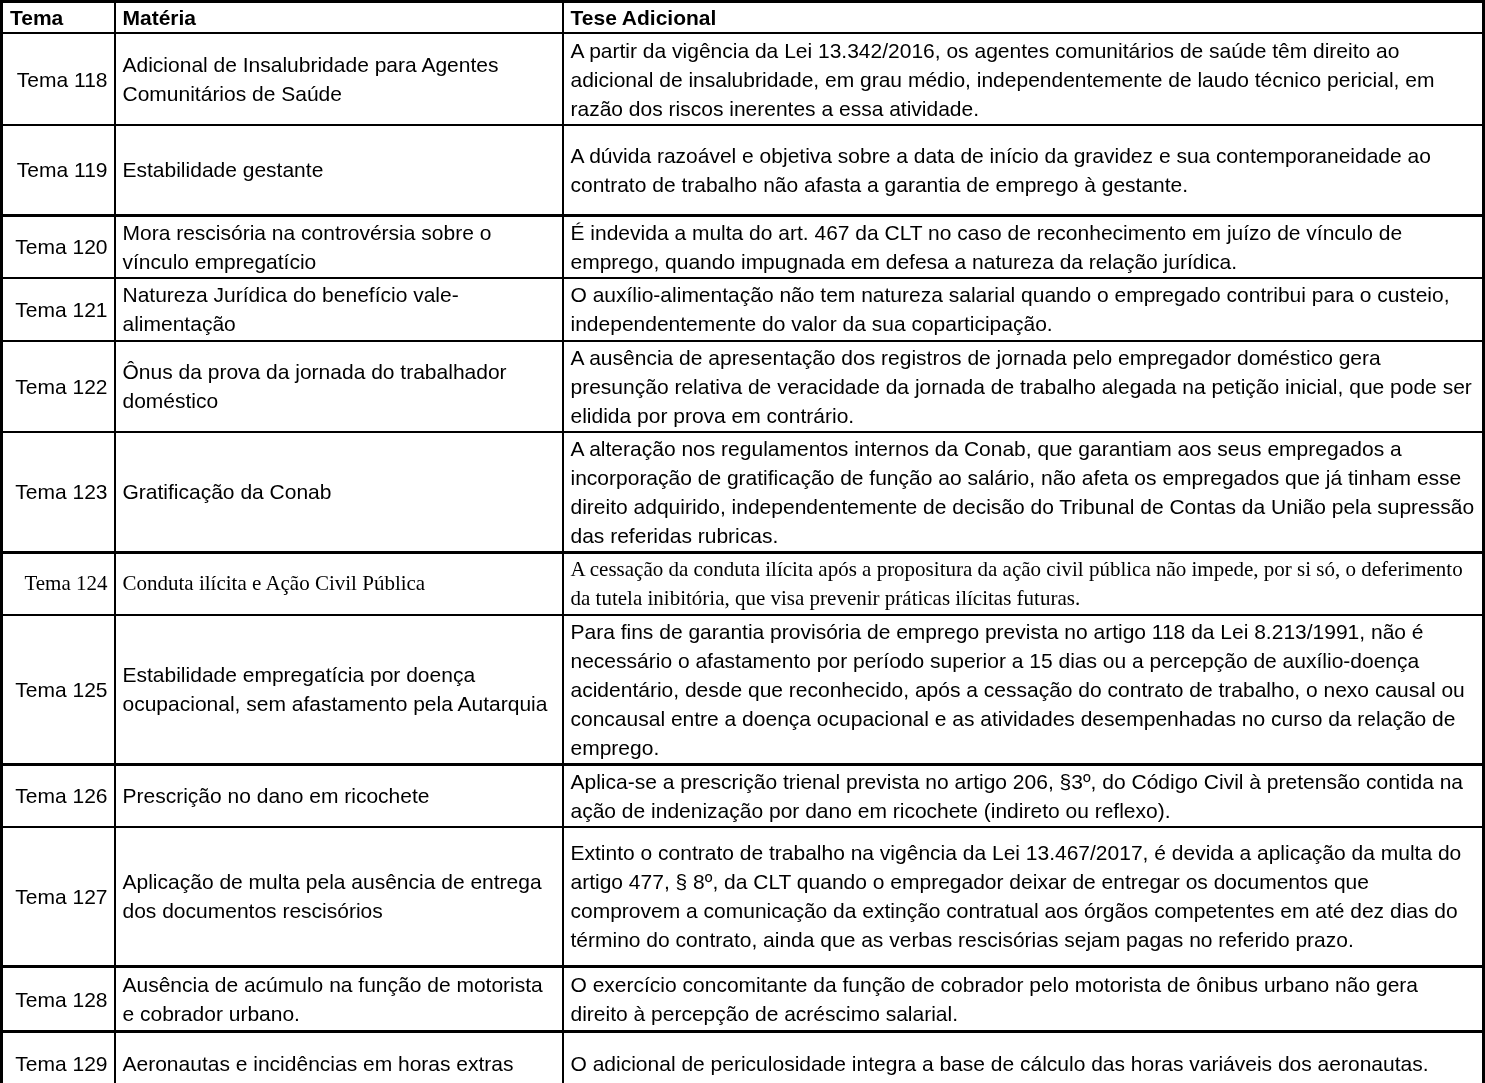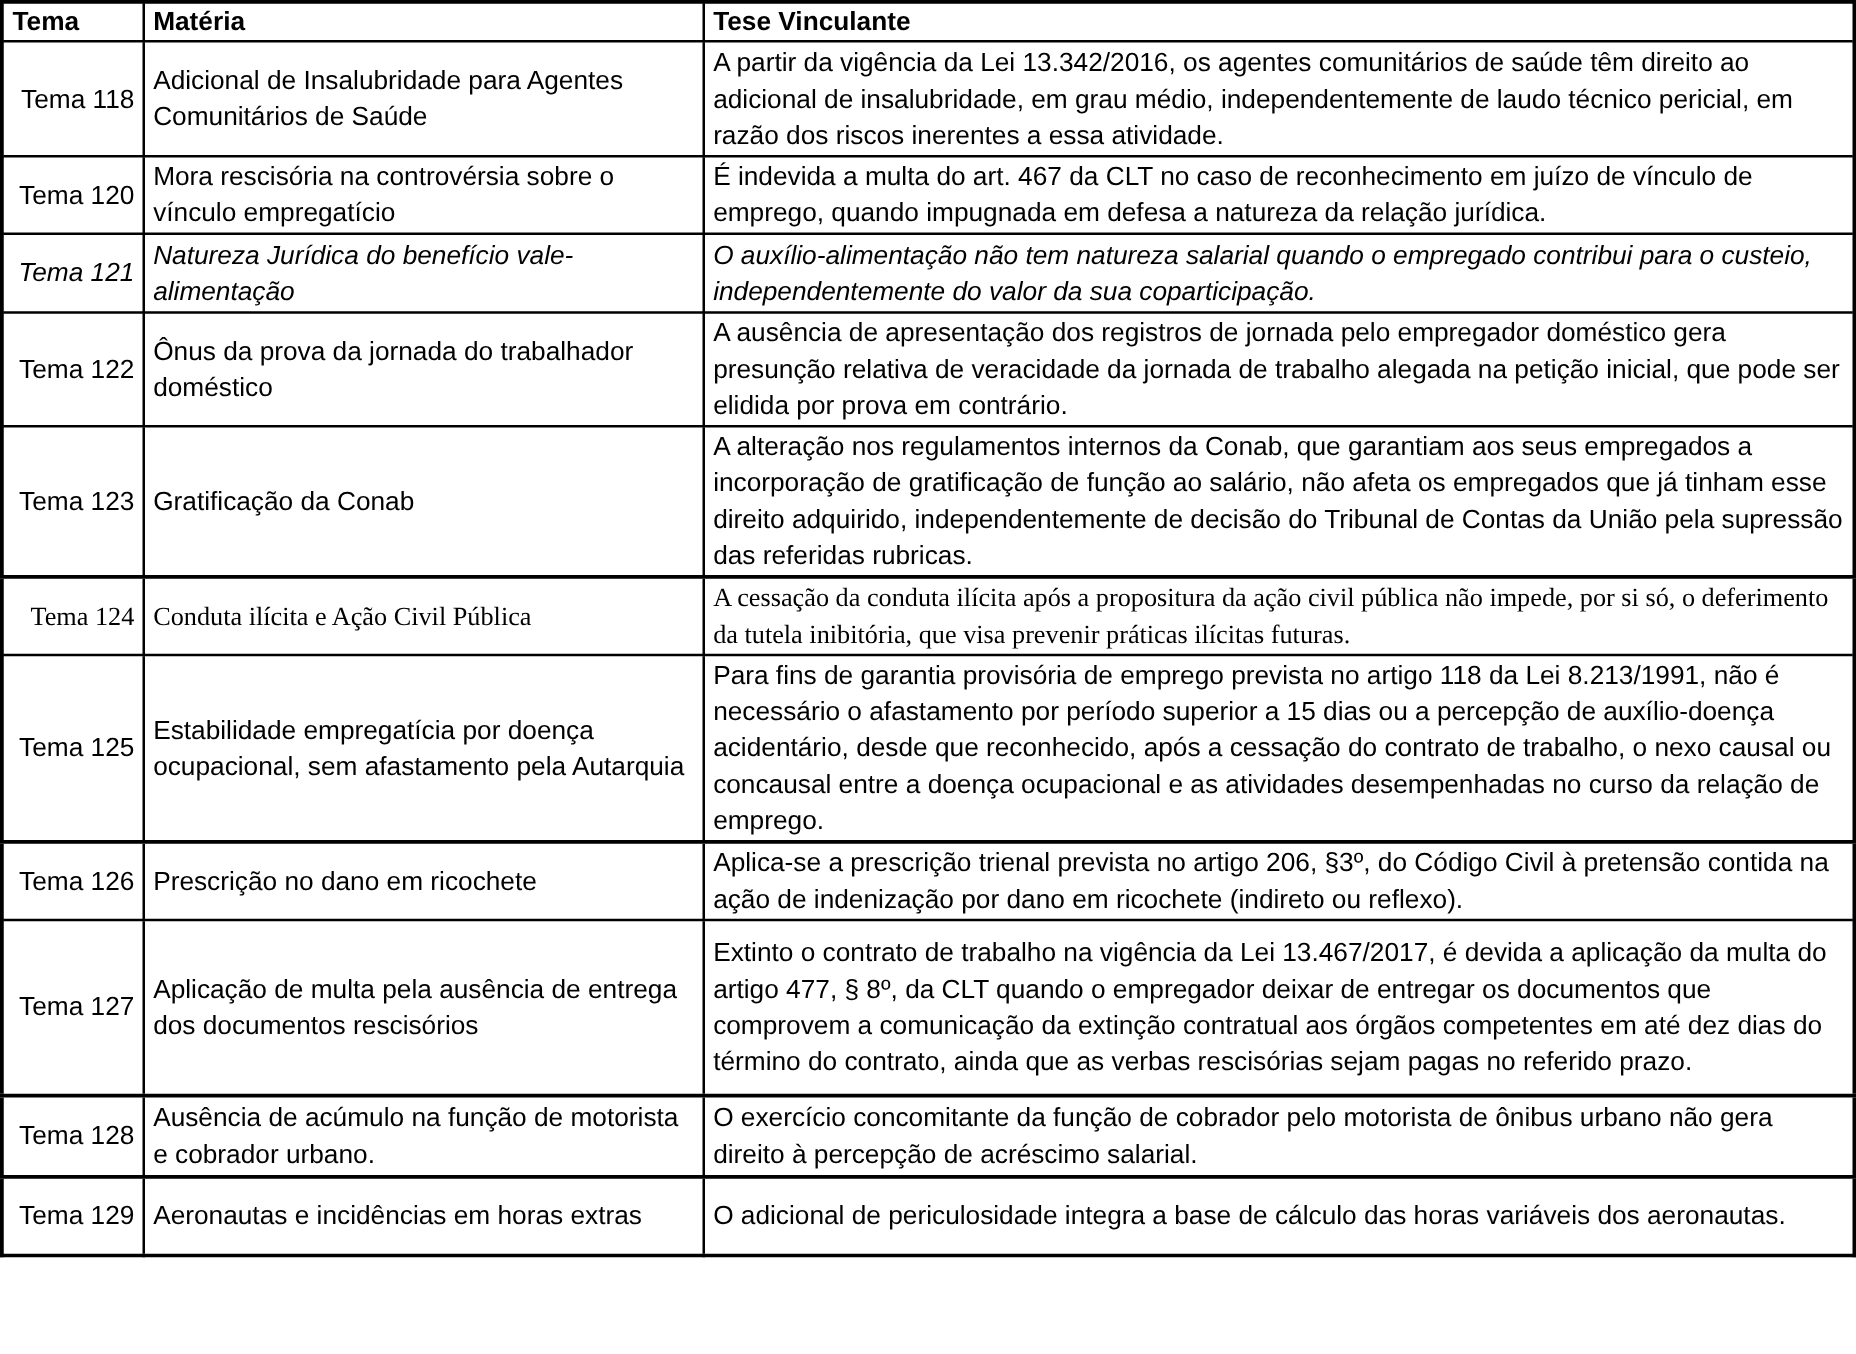--- a/index.html
+++ b/index.html
@@ -45,35 +45,40 @@
 <table class="tese-table">
   <colgroup>
     <col class="col-tema">
     <col class="col-materia">
     <col class="col-tese">
   </colgroup>
   <thead>
     <tr>
       <th>Tema</th>
       <th>Matéria</th>
-      <th>Tese Vinculante</th>
+      <th>Tese Adicional</th>
     </tr>
   </thead>
   <tbody>
       <tr style="height: 92px;">
     <td class="cell-tema">Tema 118</td>
     <td class="cell-materia">Adicional de Insalubridade para Agentes Comunitários de Saúde</td>
     <td class="cell-tese">A partir da vigência da Lei 13.342/2016, os agentes comunitários de saúde têm direito ao adicional de insalubridade, em grau médio, independentemente de laudo técnico pericial, em razão dos riscos inerentes a essa atividade.</td>
   </tr>
+      <tr class="thick-bottom" style="height: 90px;">
+    <td class="cell-tema">Tema 119</td>
+    <td class="cell-materia">Estabilidade gestante</td>
+    <td class="cell-tese">A dúvida razoável e objetiva sobre a data de início da gravidez e sua contemporaneidade ao contrato de trabalho não afasta a garantia de emprego à gestante.</td>
+  </tr>
       <tr style="height: 62px;">
     <td class="cell-tema">Tema 120</td>
     <td class="cell-materia">Mora rescisória na controvérsia sobre o vínculo empregatício</td>
     <td class="cell-tese">É indevida a multa do art. 467 da CLT no caso de reconhecimento em juízo de vínculo de emprego, quando impugnada em defesa a natureza da relação jurídica.</td>
   </tr>
-      <tr style="height: 63px; font-style: italic;">
+      <tr style="height: 63px;">
     <td class="cell-tema">Tema 121</td>
     <td class="cell-materia">Natureza Jurídica do benefício vale-alimentação</td>
     <td class="cell-tese">O auxílio-alimentação não tem natureza salarial quando o empregado contribui para o custeio, independentemente do valor da sua coparticipação.</td>
   </tr>
       <tr style="height: 90px;">
     <td class="cell-tema">Tema 122</td>
     <td class="cell-materia">Ônus da prova da jornada do trabalhador doméstico</td>
     <td class="cell-tese">A ausência de apresentação dos registros de jornada pelo empregador doméstico gera presunção relativa de veracidade da jornada de trabalho alegada na petição inicial, que pode ser elidida por prova em contrário.</td>
   </tr>
       <tr class="thick-bottom" style="height: 115px;">

